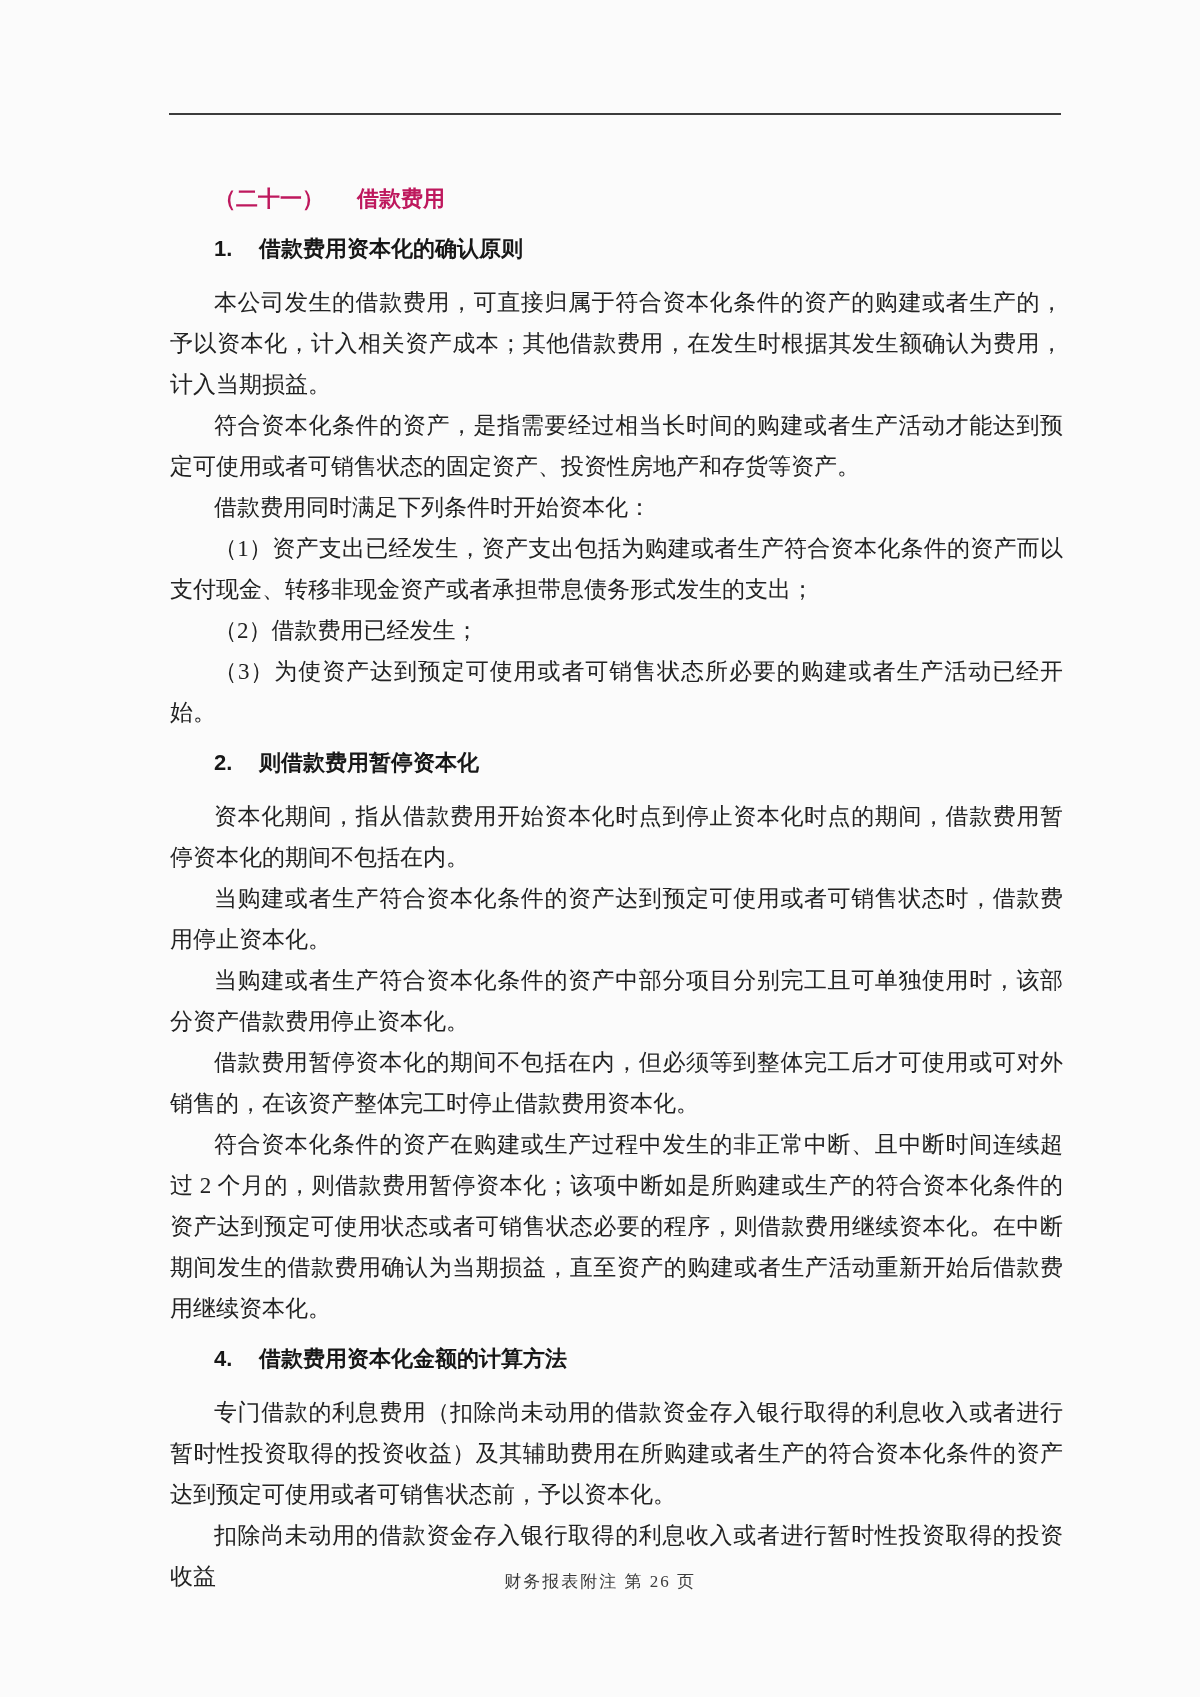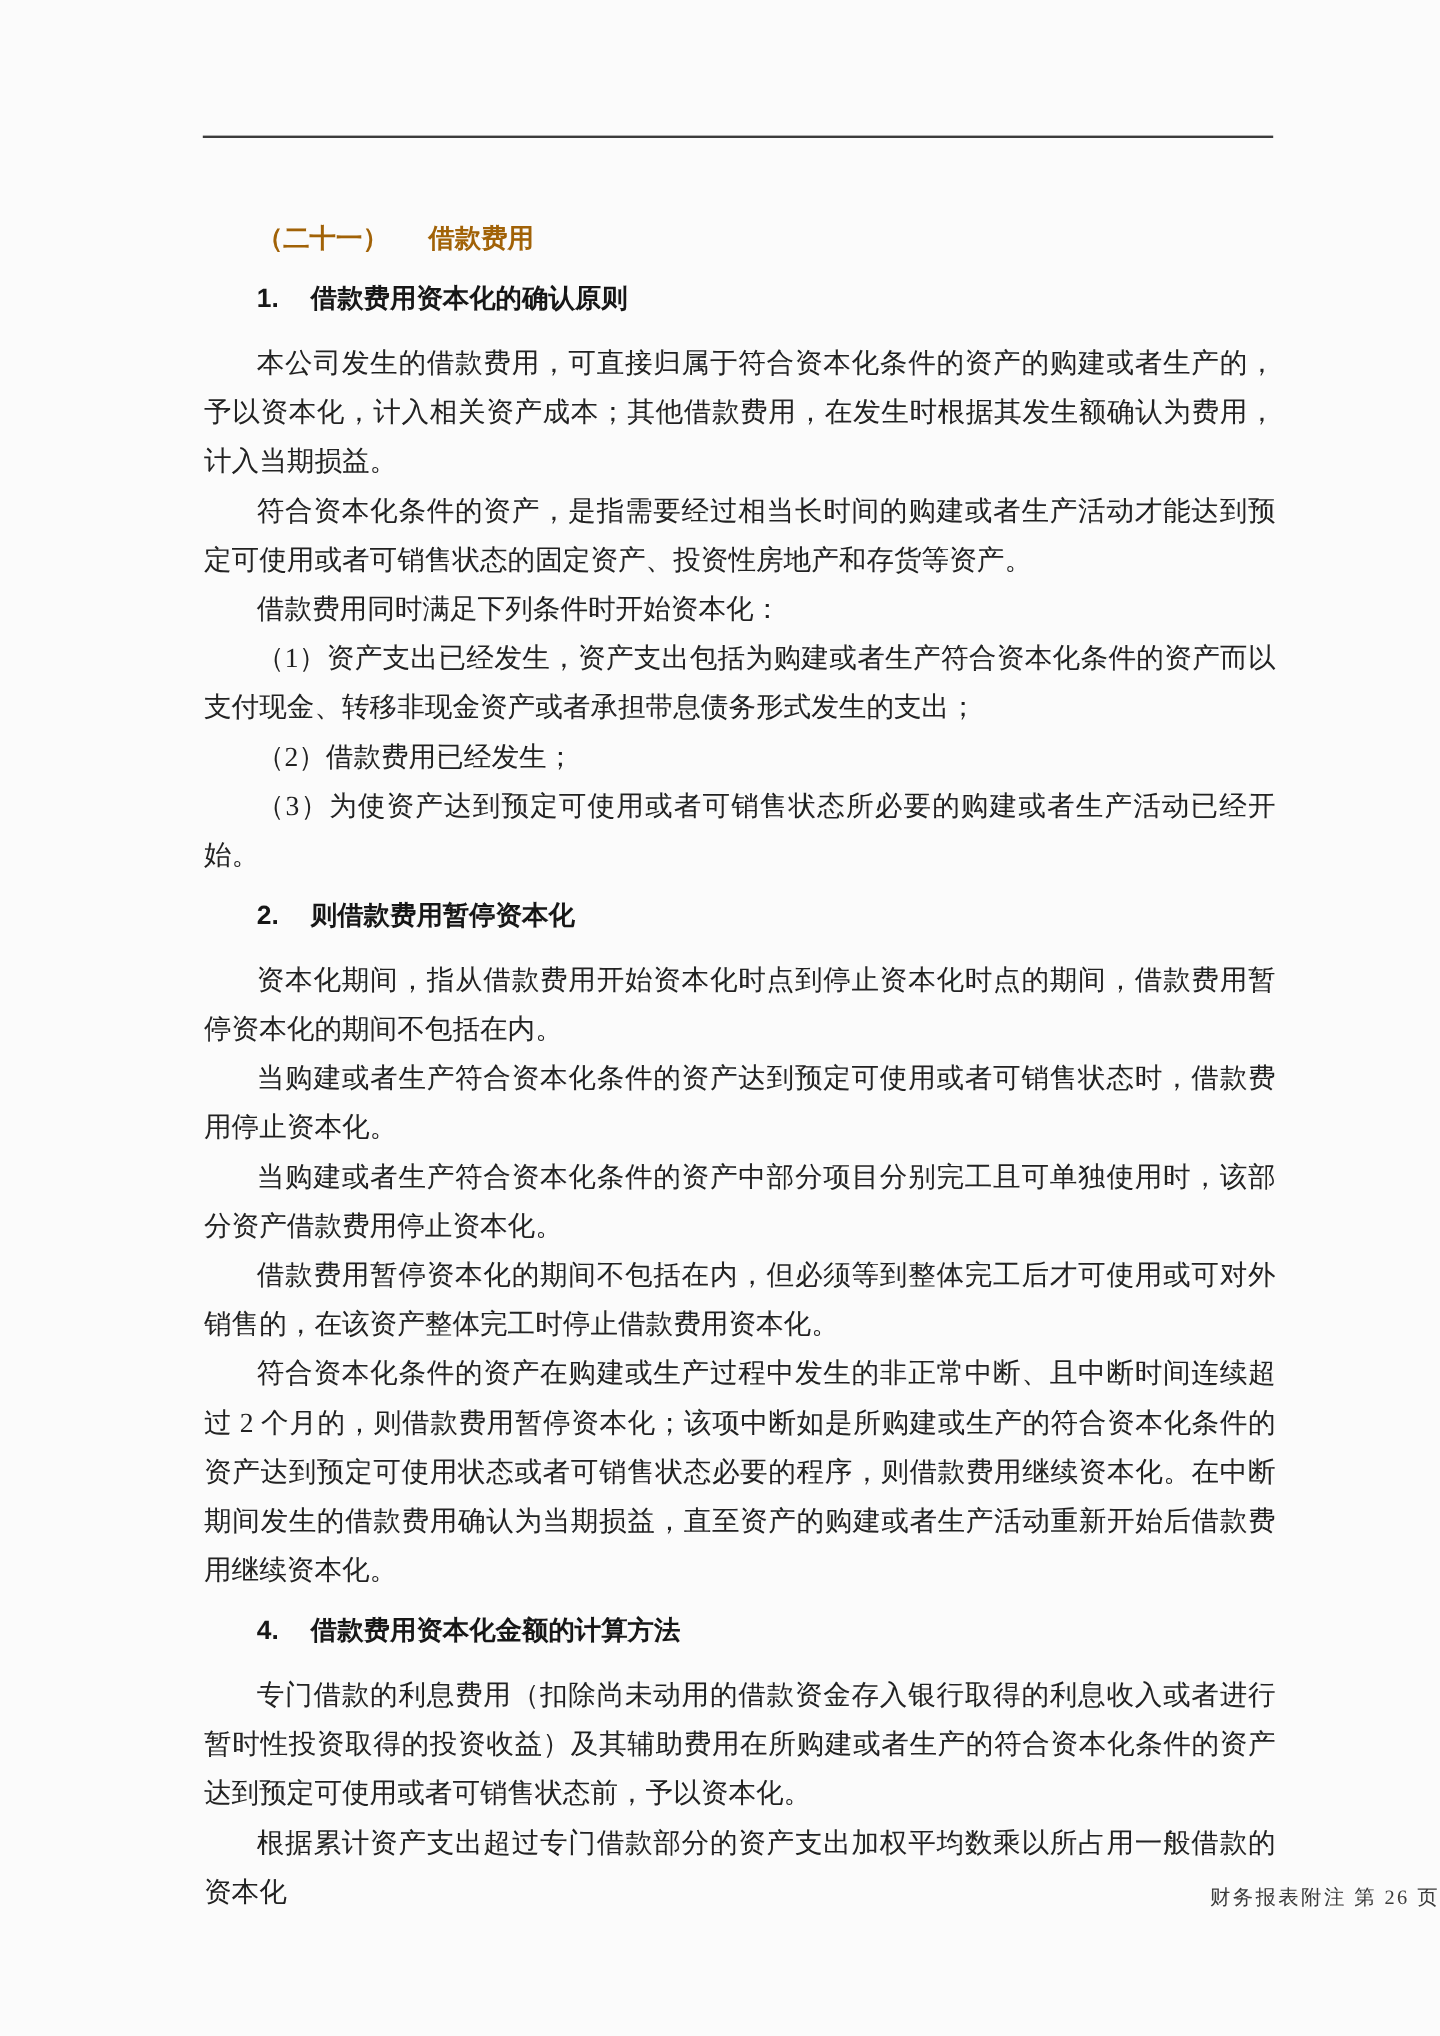--- a/index.html
+++ b/index.html
@@ -29,21 +29,21 @@
     top: 178px;
     width: 893px;
   }
   .main-heading {
     font-family: "Liberation Sans", sans-serif;
     font-weight: bold;
     font-size: 22px;
     line-height: 41px;
     margin: 0 0 9px 0;
     padding-left: 44px;
-    color: #a16207;
+    color: #be185d;
   }
   .main-heading .head-num {
     margin-right: 33px;
   }
   .sec-heading {
     font-family: "Liberation Sans", sans-serif;
     font-weight: bold;
     font-size: 22px;
     line-height: 41px;
     margin: 9px 0 13px 0;
@@ -60,21 +60,21 @@
     line-height: 41px;
     text-align: justify;
     text-indent: 44px;
     color: #222;
   }
   .page-footer {
     position: absolute;
     left: 0;
     top: 1570px;
     width: 100%;
-    text-align: right;
+    text-align: center;
     font-size: 17px;
     letter-spacing: 2px;
     color: #3a3a3a;
   }
 </style>
 </head>
 <body>
 
 <div class="page-rule"></div>
 
@@ -108,18 +108,18 @@
 
   <div class="sec">
     <p class="para">符合资本化条件的资产在购建或生产过程中发生的非正常中断、且中断时间连续超过 2 个月的，则借款费用暂停资本化；该项中断如是所购建或生产的符合资本化条件的资产达到预定可使用状态或者可销售状态必要的程序，则借款费用继续资本化。在中断期间发生的借款费用确认为当期损益，直至资产的购建或者生产活动重新开始后借款费用继续资本化。</p>
   </div>
 
   <div class="sec">
     <h3 class="sec-heading">
       <span class="sec-num">4.</span><span>借款费用资本化金额的计算方法</span>
     </h3>
     <p class="para">专门借款的利息费用（扣除尚未动用的借款资金存入银行取得的利息收入或者进行暂时性投资取得的投资收益）及其辅助费用在所购建或者生产的符合资本化条件的资产达到预定可使用或者可销售状态前，予以资本化。</p>
-    <p class="para">根据累计资产支出超过专门借款部分的资产支出加权平均数乘以所占用一般借款的资本化</p>
+    <p class="para">扣除尚未动用的借款资金存入银行取得的利息收入或者进行暂时性投资取得的投资收益</p>
   </div>
 
 </div>
 
 <div class="page-footer">财务报表附注 第 26 页</div>
 
 </body></html>

